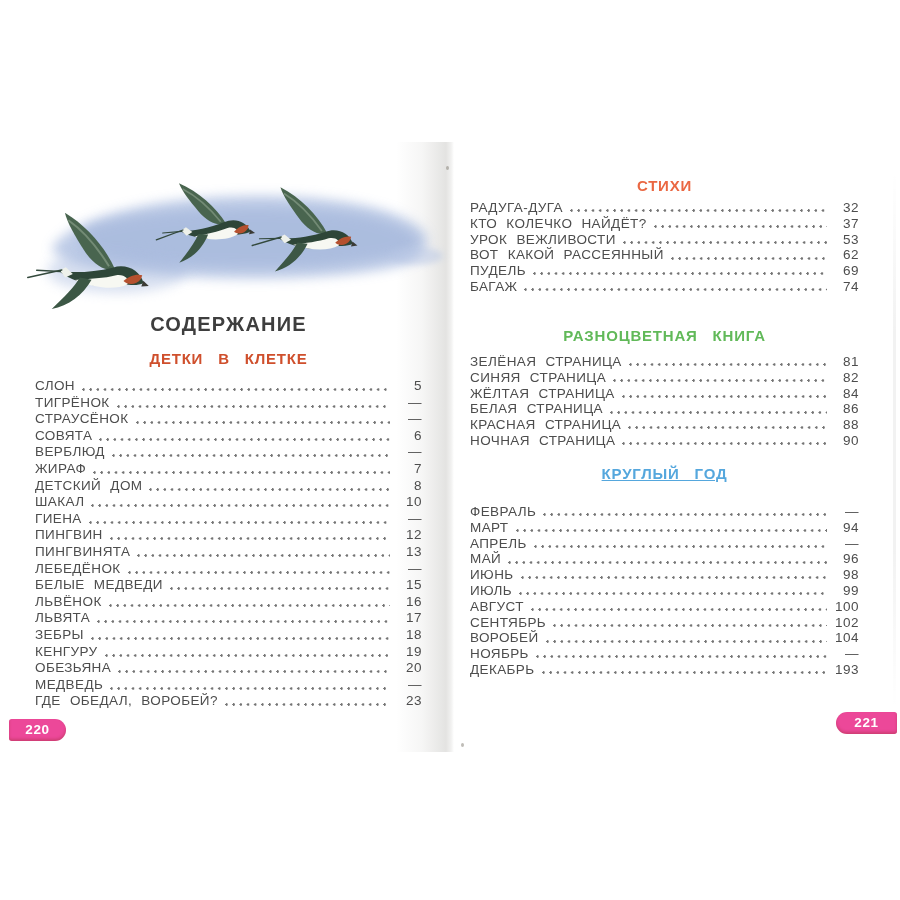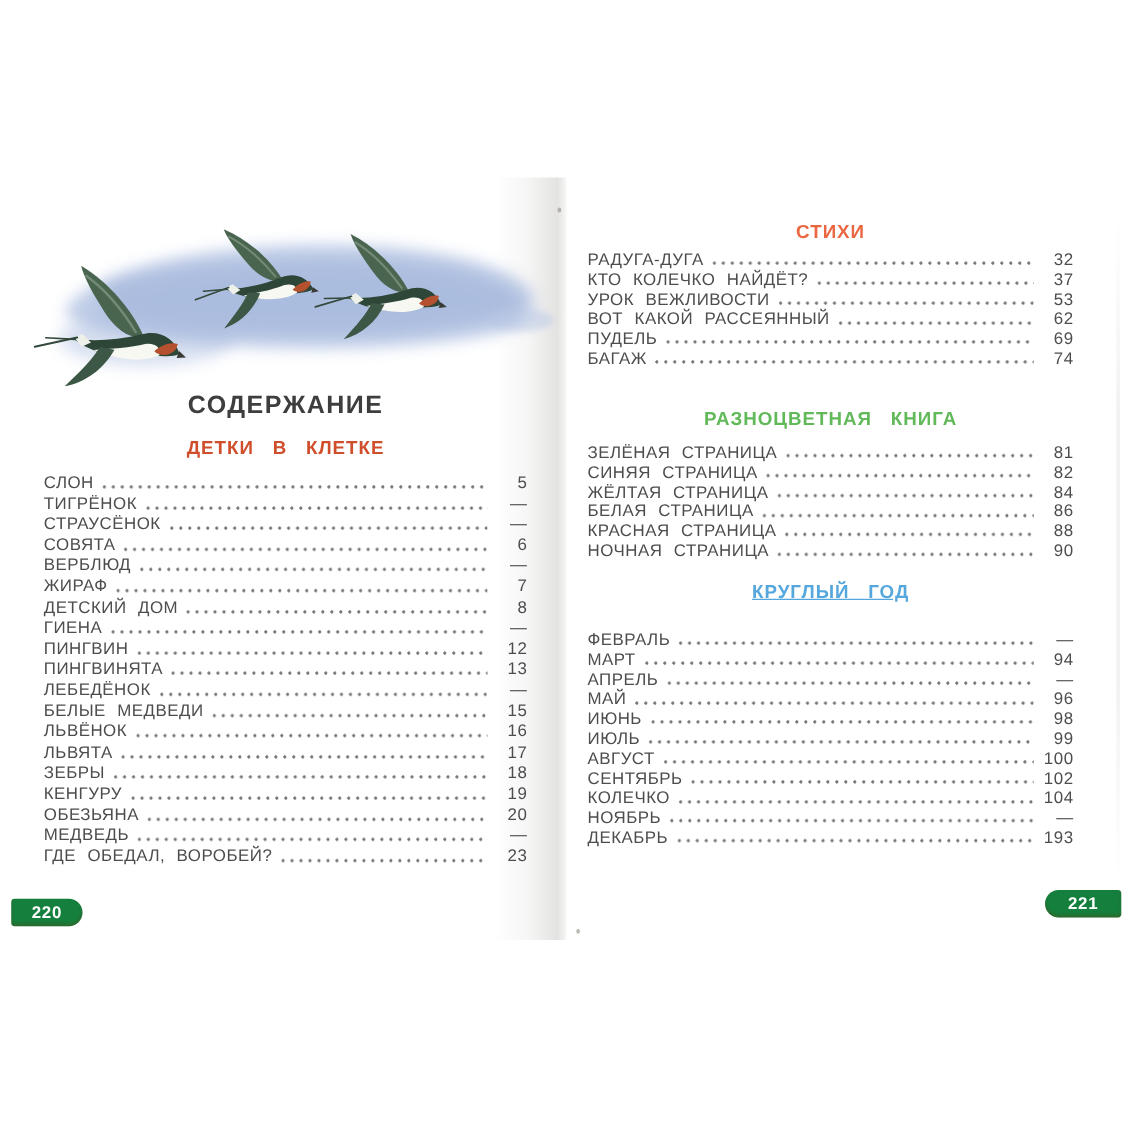--- a/index.html
+++ b/index.html
@@ -37,21 +37,21 @@
   .toc-kniga{top:214px;}
   .toc-god{top:364px;}
   .row{display:flex;align-items:baseline;height:16.6px;font-size:13.5px;}
   .page-right .row{height:15.8px;}
   .t{white-space:nowrap;letter-spacing:0.4px;word-spacing:5px;}
   .dots{flex:1 1 auto;align-self:flex-end;height:3px;margin:0 2px 3.5px 7px;
     background-image:radial-gradient(circle at 1.5px 1.5px,#757575 1.05px,rgba(0,0,0,0) 1.45px);
     background-size:7.2px 3px;background-repeat:repeat-x;background-position:left bottom;}
   .pg{min-width:30px;text-align:right;letter-spacing:0.5px;white-space:nowrap;}
   
-  .badge{position:absolute;background:#15803d;color:#fff;font-weight:bold;font-size:13.5px;
+  .badge{position:absolute;background:#ec4899;color:#fff;font-weight:bold;font-size:13.5px;
          letter-spacing:0.6px;text-align:center;line-height:22px;height:22px;}
   .badge-left{left:1px;top:579px;width:57px;border-radius:3px 12px 12px 3px;
               box-shadow:inset 0 -2px 3px rgba(120,30,5,.25);}
   .badge-right{left:381px;top:572px;width:61px;border-radius:12px 3px 3px 12px;
               box-shadow:inset 0 -2px 3px rgba(120,30,5,.25);}
 </style>
 </head>
 <body>
 
 <div class="stage">
@@ -140,20 +140,25 @@
           <span class="dots"></span>
           <span class="pg">7</span>
         </div>
 
         <div class="row">
           <span class="t">ДЕТСКИЙ ДОМ</span>
           <span class="dots"></span>
           <span class="pg">8</span>
         </div>
 
+        <div class="row">
+          <span class="t">ШАКАЛ</span>
+          <span class="dots"></span>
+          <span class="pg">10</span>
+        </div>
 
         <div class="row">
           <span class="t">ГИЕНА</span>
           <span class="dots"></span>
           <span class="pg">—</span>
         </div>
 
         <div class="row">
           <span class="t">ПИНГВИН</span>
           <span class="dots"></span>
@@ -352,21 +357,21 @@
           <span class="pg">100</span>
         </div>
 
         <div class="row">
           <span class="t">СЕНТЯБРЬ</span>
           <span class="dots"></span>
           <span class="pg">102</span>
         </div>
 
         <div class="row">
-          <span class="t">КОЛЕЧКО</span>
+          <span class="t">ВОРОБЕЙ</span>
           <span class="dots"></span>
           <span class="pg">104</span>
         </div>
 
         <div class="row">
           <span class="t">НОЯБРЬ</span>
           <span class="dots"></span>
           <span class="pg">—</span>
         </div>
 

